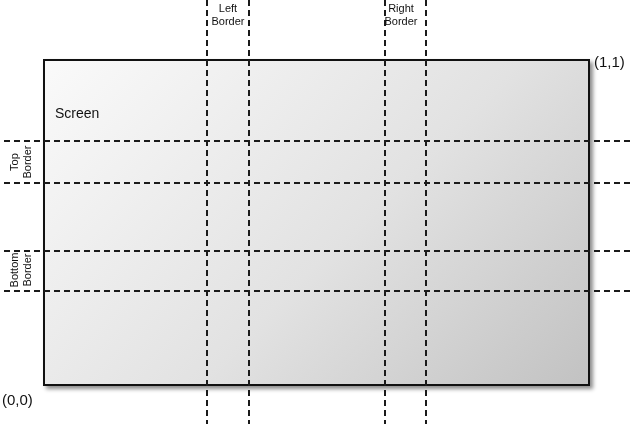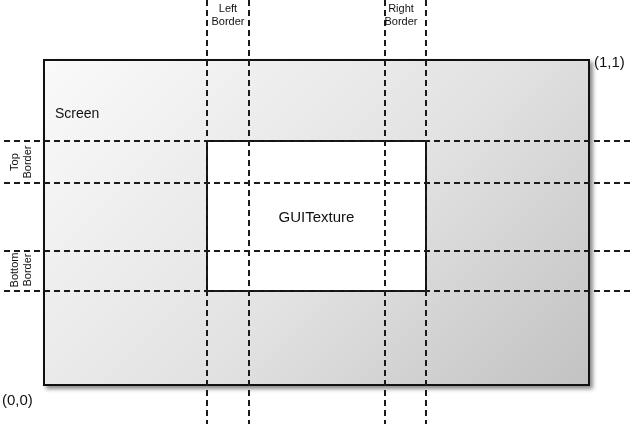--- a/index.html
+++ b/index.html
@@ -126,23 +126,20 @@
   .cap-line { display: block; }
 </style>
 </head>
 <body>
 
 <div class="stage">
 
   <div class="screen-rect"></div>
   <div class="screen-label">Screen</div>
 
-  <div class="texture-rect">
-    <span class="texture-label">GUITexture</span>
-  </div>
 
   <div class="line-v v1"></div>
   <div class="line-v v2"></div>
   <div class="line-v v3"></div>
   <div class="line-v v4"></div>
 
   <div class="line-h h1"></div>
   <div class="line-h h2"></div>
   <div class="line-h h3"></div>
   <div class="line-h h4"></div>

